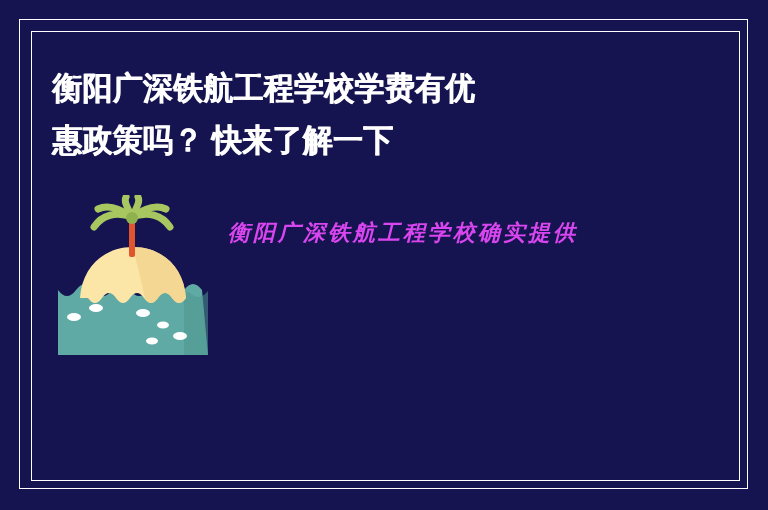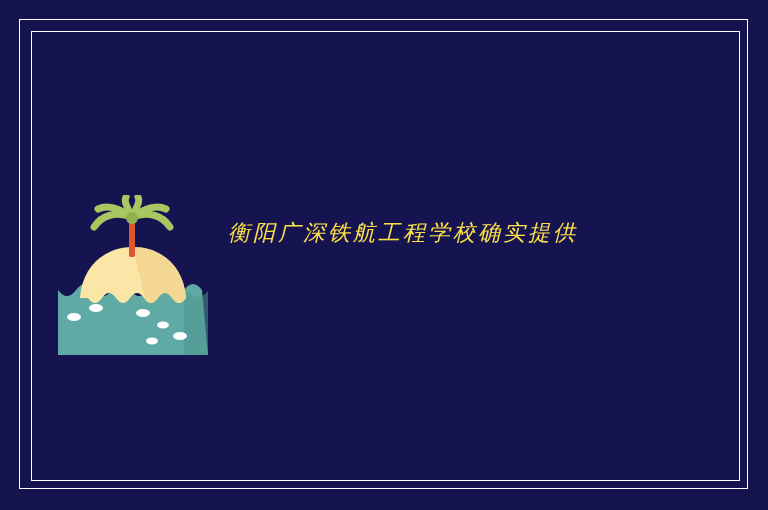--- a/index.html
+++ b/index.html
@@ -60,25 +60,25 @@
 
   
   #body-copy {
     position: absolute;
     left: 228px;
     top: 211px;
     width: 430px;
   }
   #body-copy .bd-line {
     display: block;
-    color: #fde047;
+    color: #d946ef;
     font-family: "Liberation Serif", "DejaVu Serif", serif;
     font-size: 22px;
     font-style: italic;
-    font-weight: 400;
+    font-weight: 700;
     letter-spacing: 3px;
     line-height: 44px;
     white-space: nowrap;
   }
 
   
   #island {
     position: absolute;
     left: 52px;
     top: 195px;
@@ -88,20 +88,24 @@
   #island svg { display: block; }
 </style>
 </head>
 <body>
 
 <div id="card">
 
   <div class="frame-outer"></div>
   <div class="frame-inner"></div>
 
+  <div id="headline">
+    <span class="hl-line">衡阳广深铁航工程学校学费有优</span>
+    <span class="hl-line">惠政策吗？ 快来了解一下</span>
+  </div>
 
   <div id="island">
     <svg width="162" height="162" viewBox="0 0 162 162" xmlns="http://www.w3.org/2000/svg">
 
       <g>
         <path d="M6 95
                  q9 12 18 0 q9 -12 18 0 q9 12 18 0 q9 -12 18 0
                  q9 12 18 0 q9 -12 18 0 q9 12 18 0 q9 -12 18 0
                  L156 160 L6 160 Z" fill="#5FAAA4"></path>
         <path d="M132 96 L132 160 L156 160 L156 96 q-9 11 -18 2 Z" fill="#4E958F" opacity="0.55"></path>

